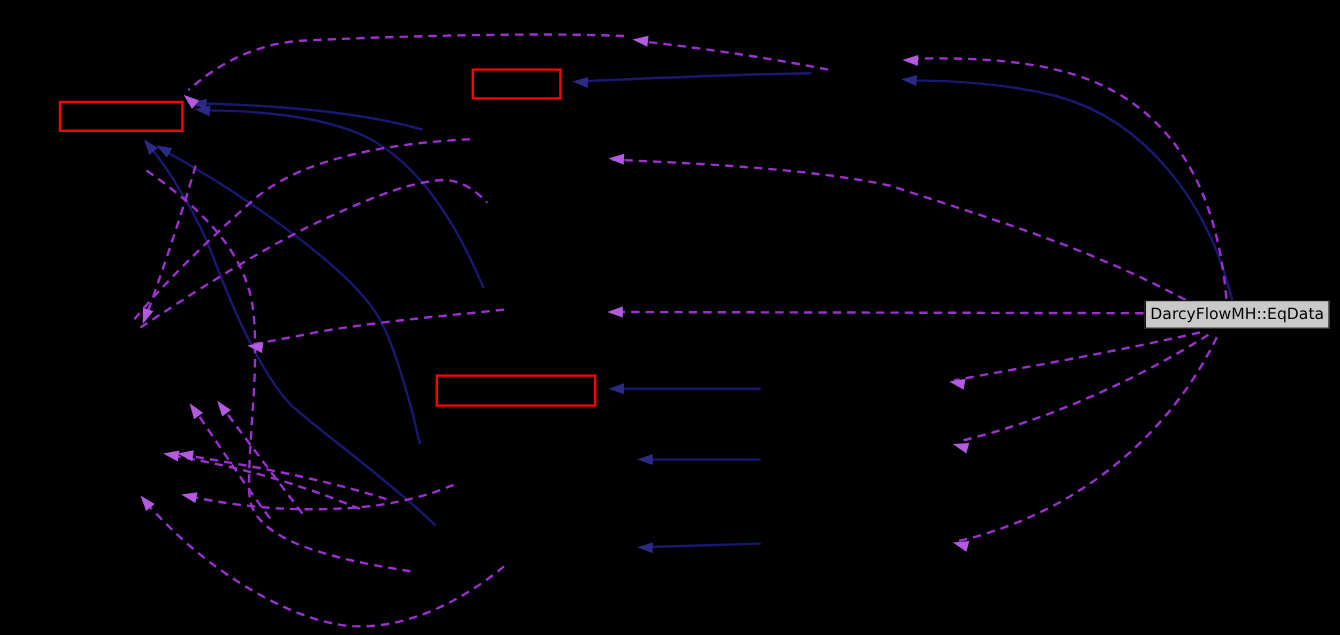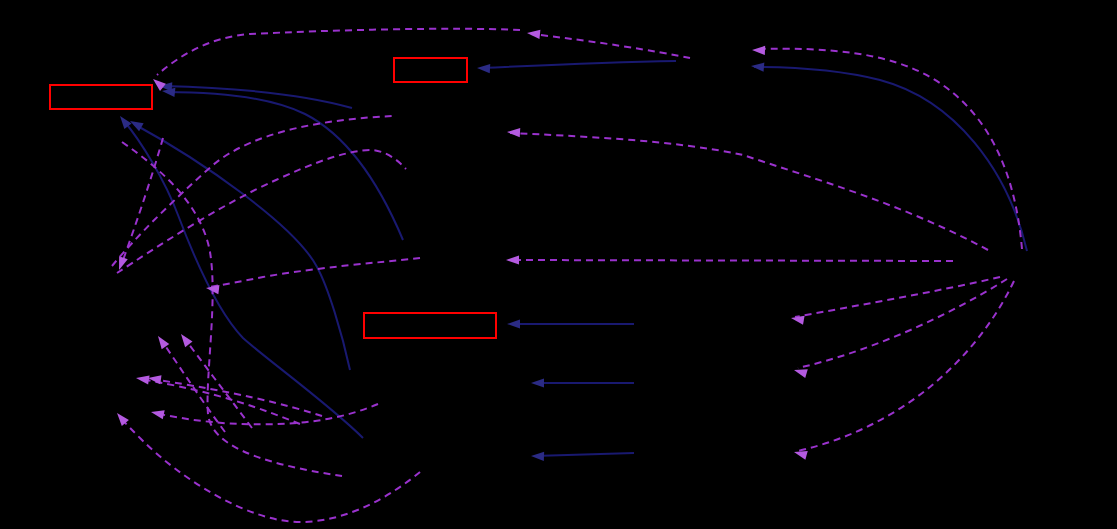--- a/index.html
+++ b/index.html
@@ -89,14 +89,15 @@
       <polygon points="0,0 -13,-4.6 -13,4.6" transform="translate(117,413) rotate(230)" fill="#b45ae0"></polygon>
       <path d="M378,404 C340,420 298,426 240,424 C213,423 182,419 155,413" fill="none" stroke="#9a32cd" stroke-width="2" stroke-dasharray="7,5"></path>
       <polygon points="0,0 -13,-4.6 -13,4.6" transform="translate(151,412) rotate(192)" fill="#b45ae0"></polygon>
       <path d="M112,266 C135,238 172,201 213,165 C255,130 330,119 392,116" fill="none" stroke="#9a32cd" stroke-width="2" stroke-dasharray="7,5"></path>
       <path d="M117,273 C155,248 222,204 276,180 C315,162 348,150 372,150 C385,151 397,159 406,169" fill="none" stroke="#9a32cd" stroke-width="2" stroke-dasharray="7,5"></path>
     </svg>
   <div id="node-layer" style="position:absolute;left:0;top:0;width:100%;height:100%;">
       <div class="node highlight" style="left: 49px; top: 84px; width: 104px; height: 26px;"></div>
       <div class="node highlight" style="left: 393px; top: 57px; width: 75px; height: 26px;"></div>
       <div class="node highlight" style="left: 363px; top: 312px; width: 134px; height: 27px;"></div>
+      <div class="node main" style="left: 954px; top: 250px; width: 154px; height: 24px;">DarcyFlowMH::EqData</div>
     </div>
 </div>
 
 </body></html>

